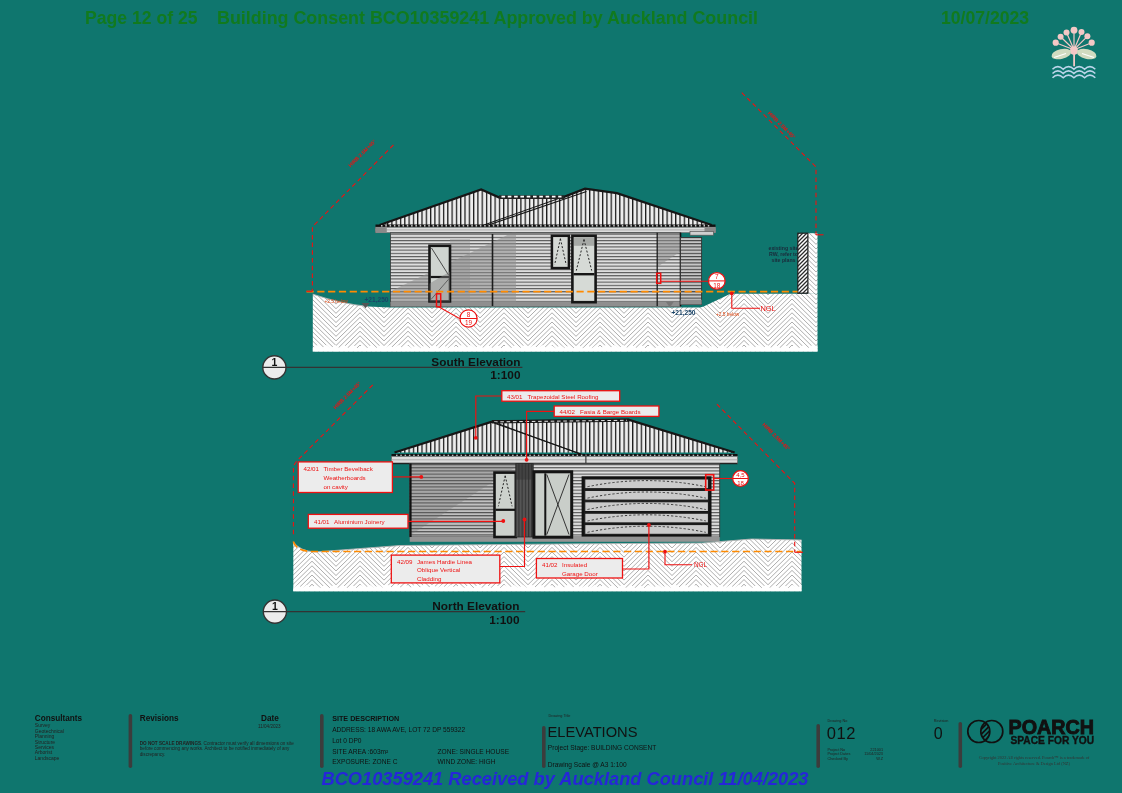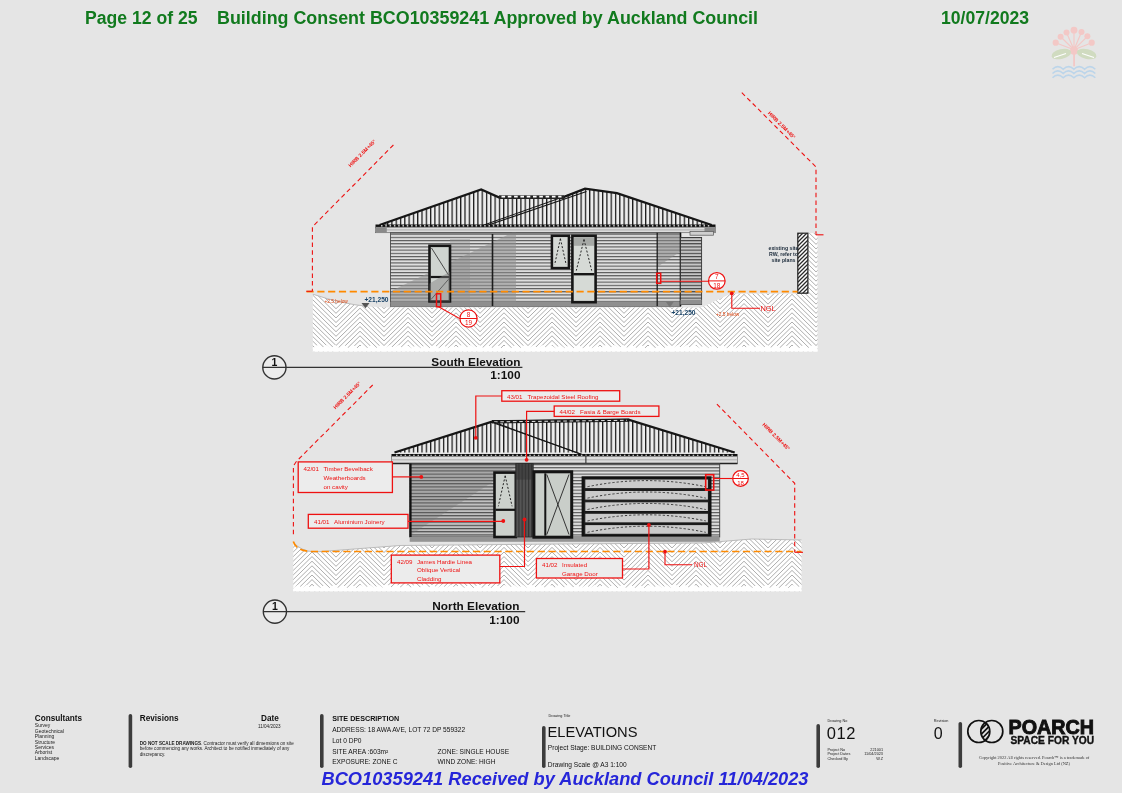--- a/index.html
+++ b/index.html
@@ -1,14 +1,14 @@
 <!DOCTYPE html>
 <html><head><meta charset="utf-8"><style>
 html,body{margin:0;padding:0;background:#fff}
-#page{position:relative;width:1122px;height:793px;background:#e5e5e5;font-family:"Liberation Sans",sans-serif;overflow:hidden}
+#page{position:relative;width:1122px;height:793px;background:#0f766e;font-family:"Liberation Sans",sans-serif;overflow:hidden}
 </style></head><body>
 <div id="page">
 <svg width="1122" height="793" viewBox="0 0 1122 793" style="position:absolute;top:0;left:0">
 <defs>
 <pattern id="clad" patternUnits="userSpaceOnUse" width="4" height="3.2">
   <rect width="4" height="3.2" fill="#dedede"></rect>
   <rect y="0" width="4" height="1.1" fill="#565656"></rect>
 </pattern>
 <pattern id="cladD" patternUnits="userSpaceOnUse" width="4" height="3.2">
   <rect width="4" height="3.2" fill="#c6c6c6"></rect>

